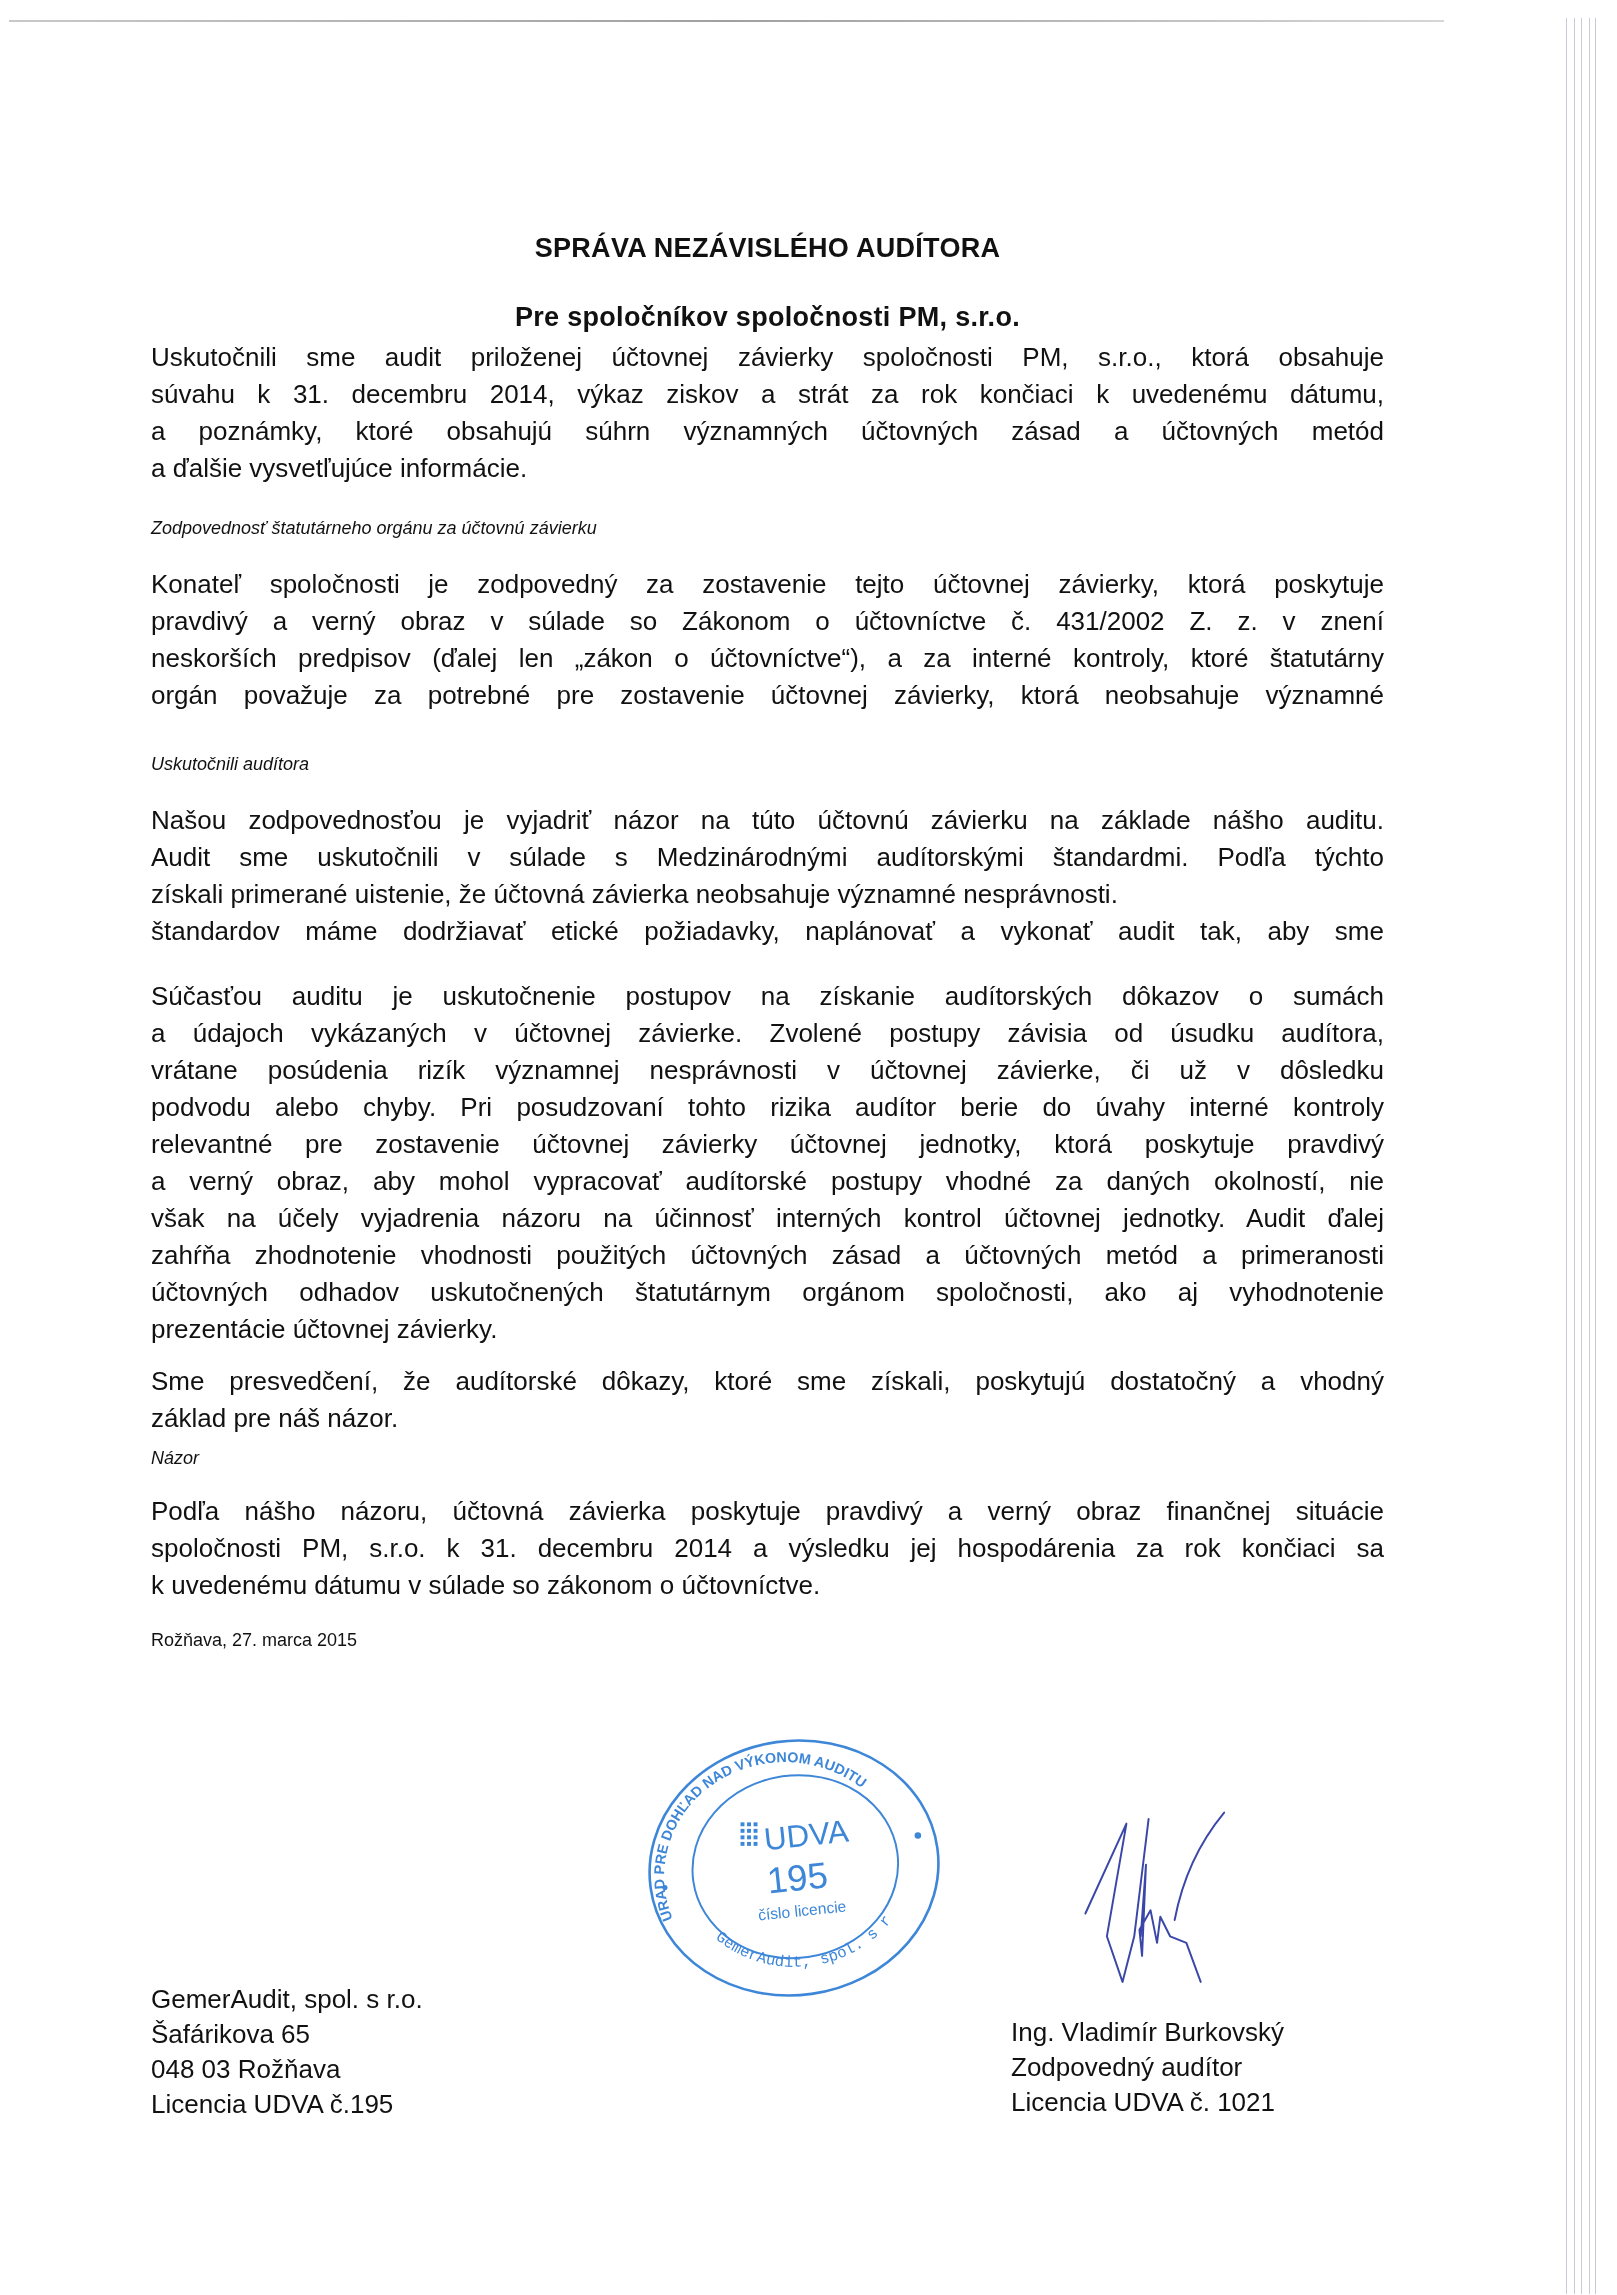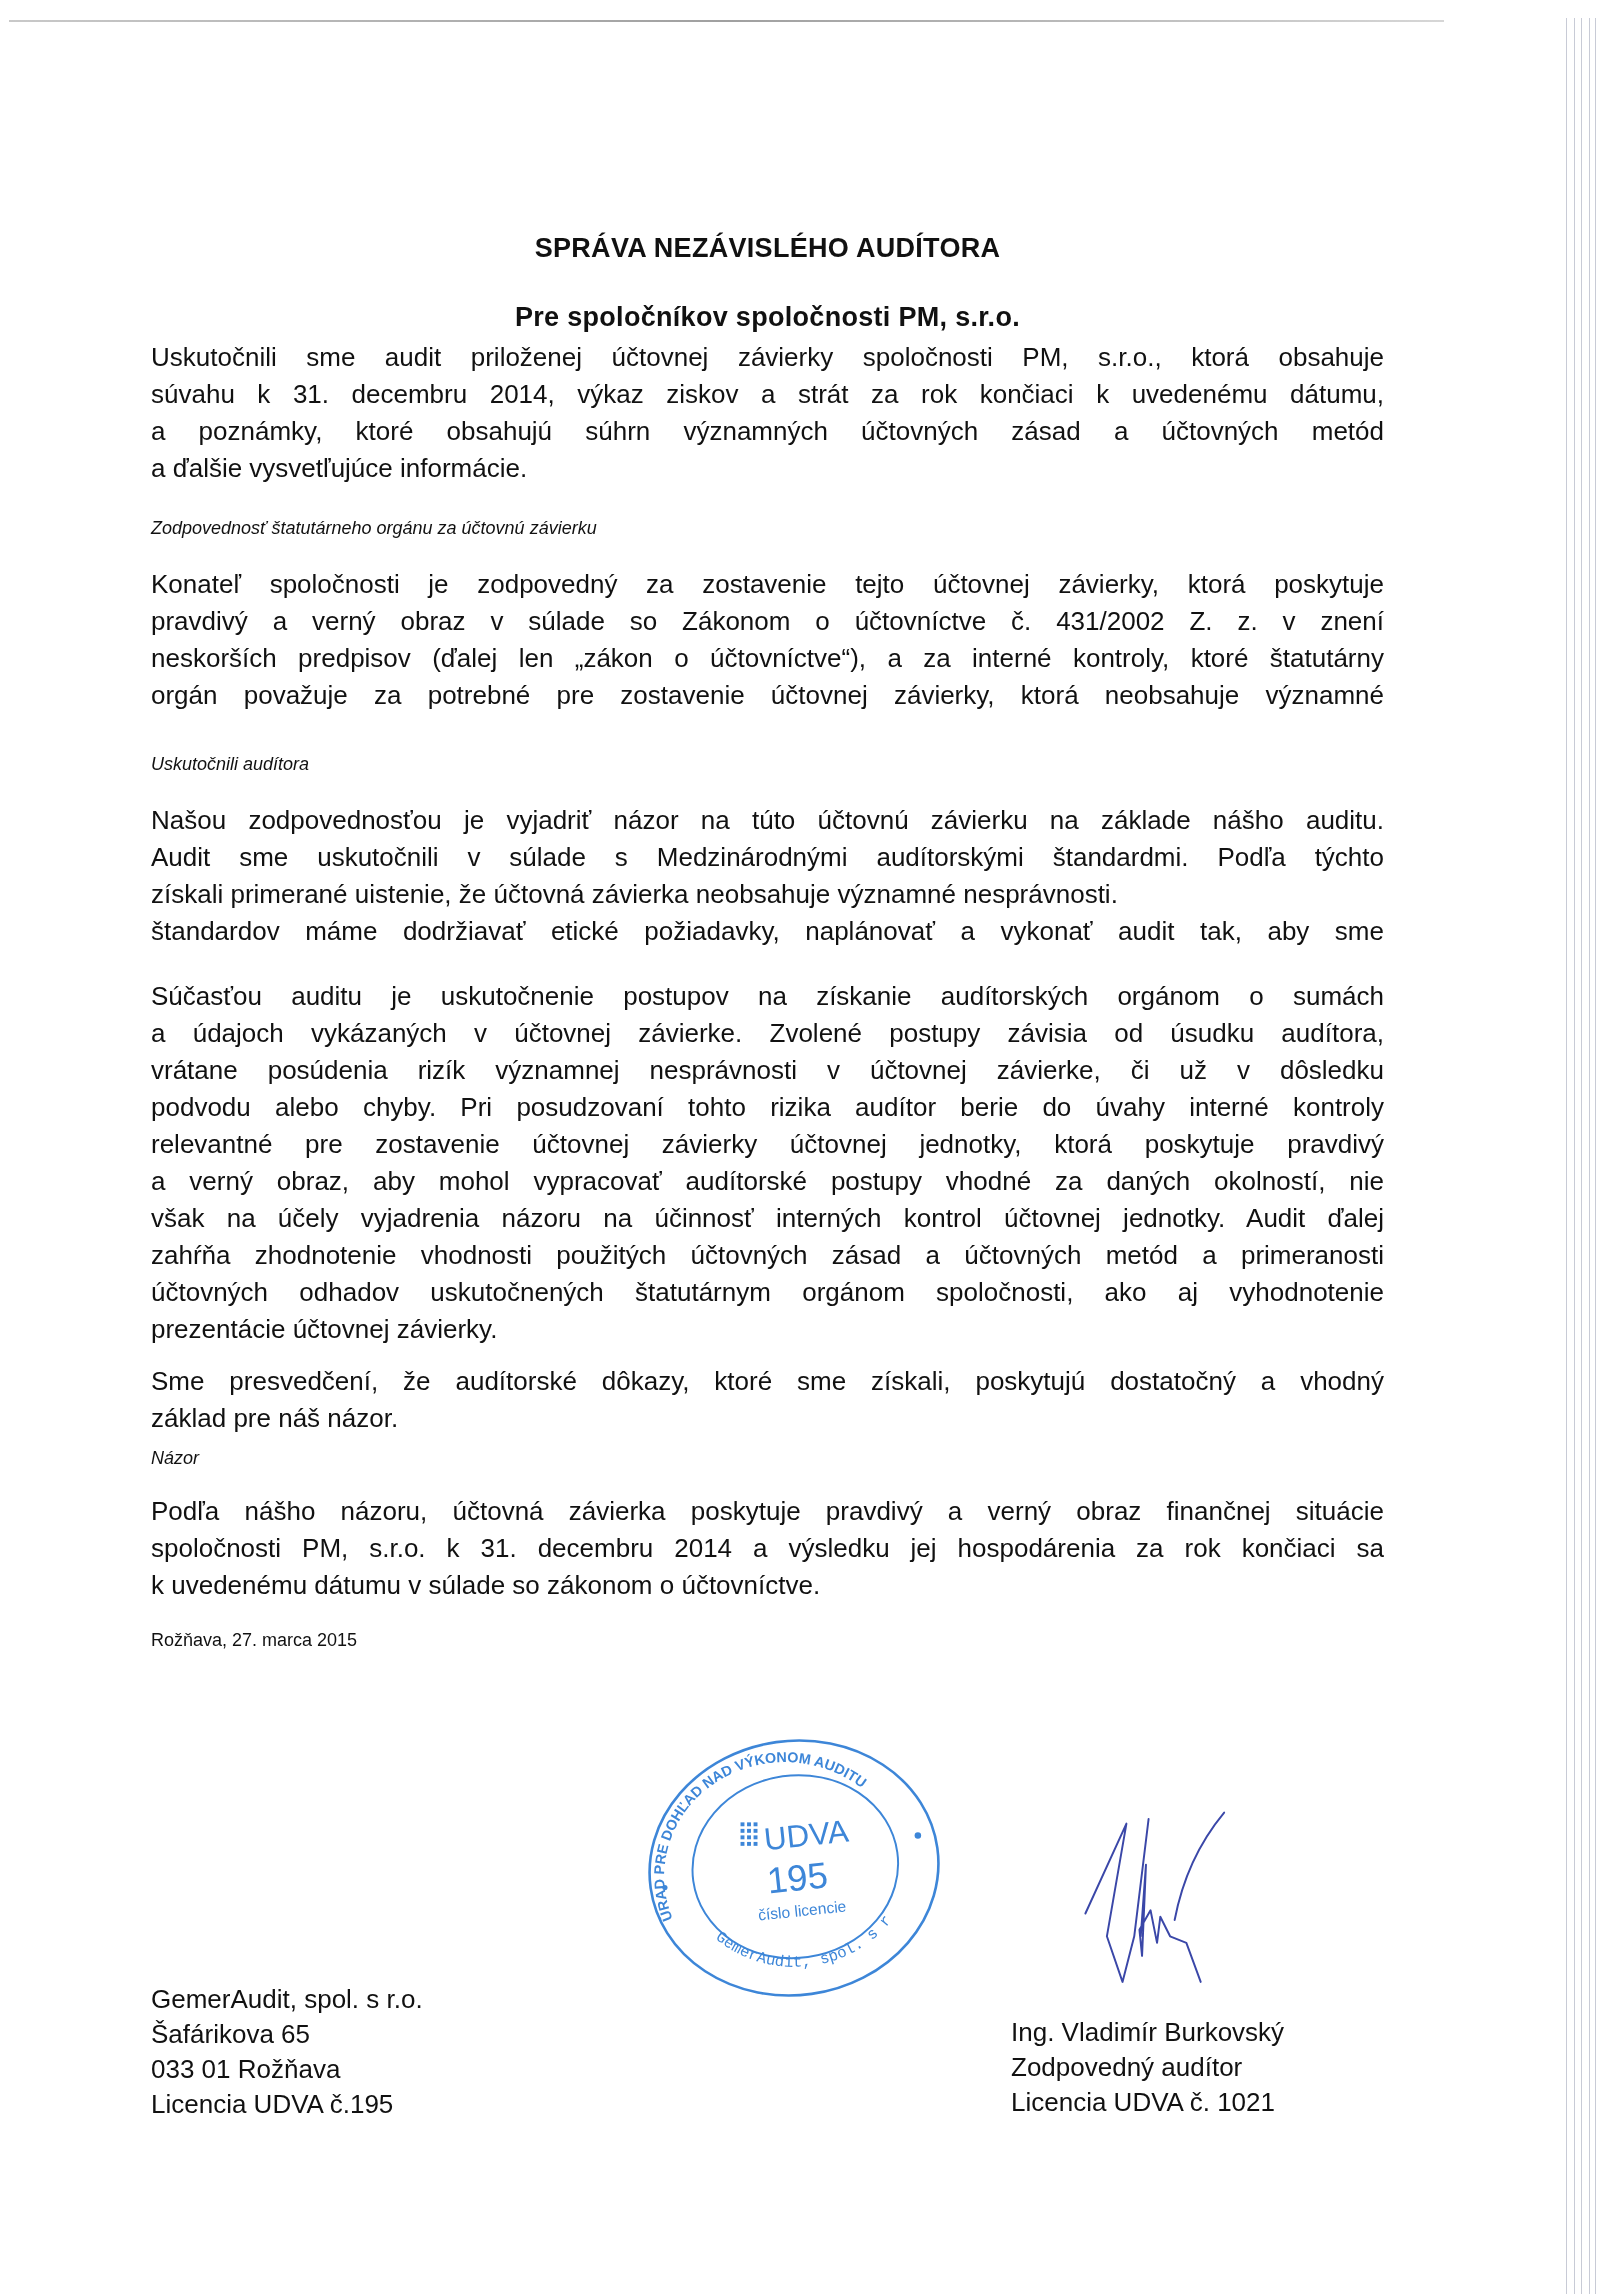--- a/index.html
+++ b/index.html
@@ -53,21 +53,21 @@
 
   <div class="heading" style="top:754px">Uskutočnili audítora</div>
   <div class="para" style="top:802px">
     <span class="line">Našou zodpovednosťou je vyjadriť názor na túto účtovnú závierku na základe nášho auditu.</span>
     <span class="line">Audit sme uskutočnili v súlade s Medzinárodnými audítorskými štandardmi. Podľa týchto</span>
     <span class="line last">získali primerané uistenie, že účtovná závierka neobsahuje významné nesprávnosti.</span>
     <span class="line">štandardov máme dodržiavať etické požiadavky, naplánovať a vykonať audit tak, aby sme</span>
   </div>
 
   <div class="para" style="top:978px">
-    <span class="line">Súčasťou auditu je uskutočnenie postupov na získanie audítorských orgánom o sumách</span>
+    <span class="line">Súčasťou auditu je uskutočnenie postupov na získanie audítorských dôkazov o sumách</span>
     <span class="line">a údajoch vykázaných v účtovnej závierke. Zvolené postupy závisia od úsudku audítora,</span>
     <span class="line">vrátane posúdenia rizík významnej nesprávnosti v účtovnej závierke, či už v dôsledku</span>
     <span class="line">podvodu alebo chyby. Pri  posudzovaní tohto rizika audítor berie do úvahy interné kontroly</span>
     <span class="line">relevantné pre zostavenie účtovnej závierky účtovnej jednotky, ktorá poskytuje pravdivý</span>
     <span class="line">a verný obraz, aby mohol vypracovať audítorské postupy vhodné za daných okolností, nie</span>
     <span class="line">však na účely vyjadrenia názoru na účinnosť interných kontrol účtovnej jednotky. Audit ďalej</span>
     <span class="line">zahŕňa zhodnotenie vhodnosti použitých účtovných zásad a účtovných metód a primeranosti</span>
     <span class="line">účtovných odhadov uskutočnených štatutárnym orgánom spoločnosti, ako aj vyhodnotenie</span>
     <span class="line last">prezentácie účtovnej závierky.</span>
   </div>
@@ -123,21 +123,21 @@
 
 <svg class="signature" viewBox="0 0 330 330">
   <path d="M 85 165 L 148 27 L 118 200 L 142 270 L 160 200 L 182 20" fill="none" stroke="#3a47a8" stroke-width="3" stroke-linecap="round" stroke-linejoin="round"></path>
   <path d="M 170 200 L 178 90 L 172 230 L 168 190 L 185 160 L 195 210 L 200 170 L 215 200 L 240 210 L 262 270" fill="none" stroke="#3a47a8" stroke-width="3" stroke-linecap="round" stroke-linejoin="round"></path>
   <path d="M 298 10 Q 240 80 222 175" fill="none" stroke="#3a47a8" stroke-width="3" stroke-linecap="round"></path>
 </svg>
 
 <div class="sig-block" style="left:151px;top:1982px">
   <div>GemerAudit, spol. s r.o.</div>
   <div>Šafárikova 65</div>
-  <div>033 01 Rožňava</div>
+  <div>048 03 Rožňava</div>
   <div>Licencia UDVA č.195</div>
 </div>
 
 <div class="sig-block" style="left:1011px;top:2015px">
   <div>Ing. Vladimír Burkovský</div>
   <div>Zodpovedný audítor</div>
   <div>Licencia UDVA č. 1021</div>
 </div>
 
 

